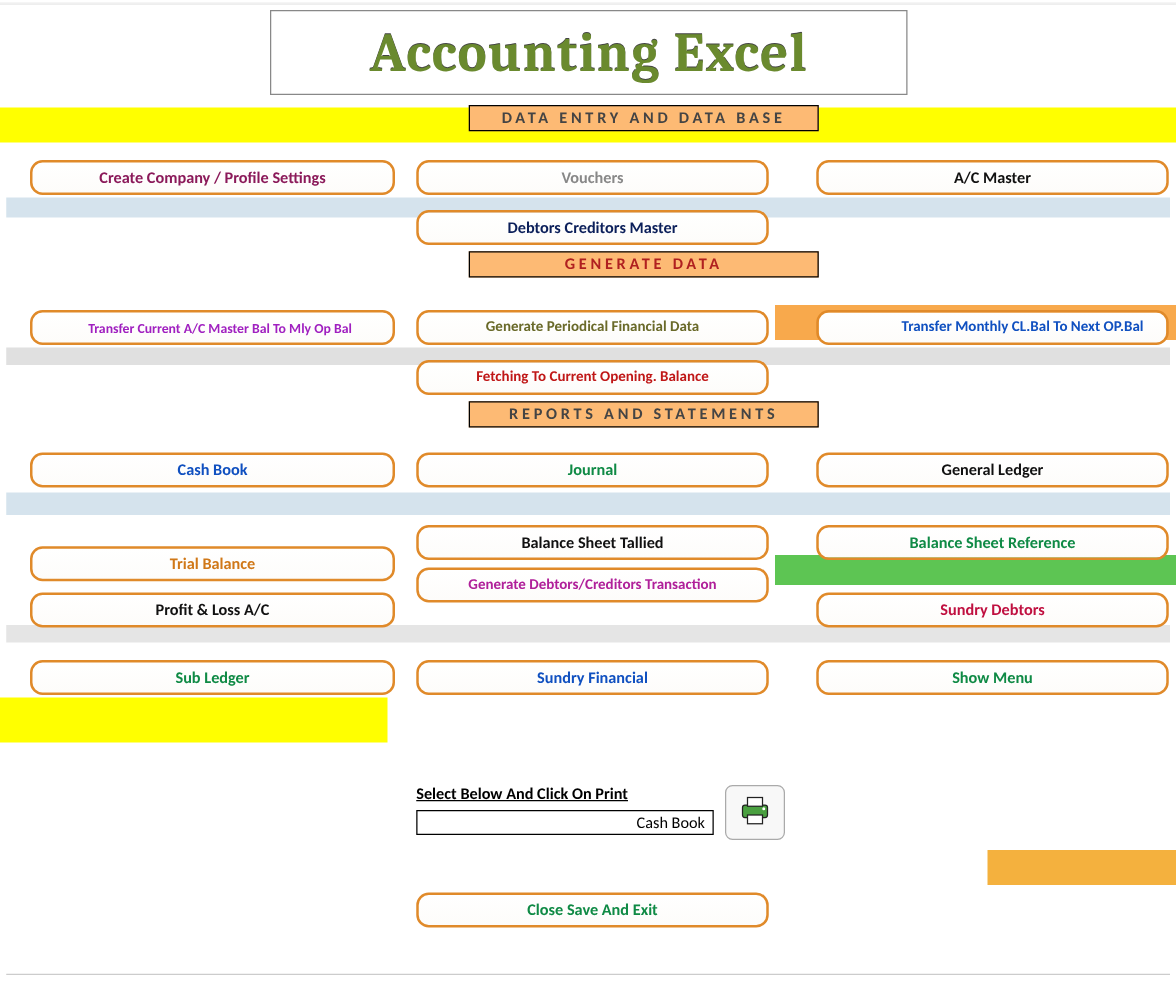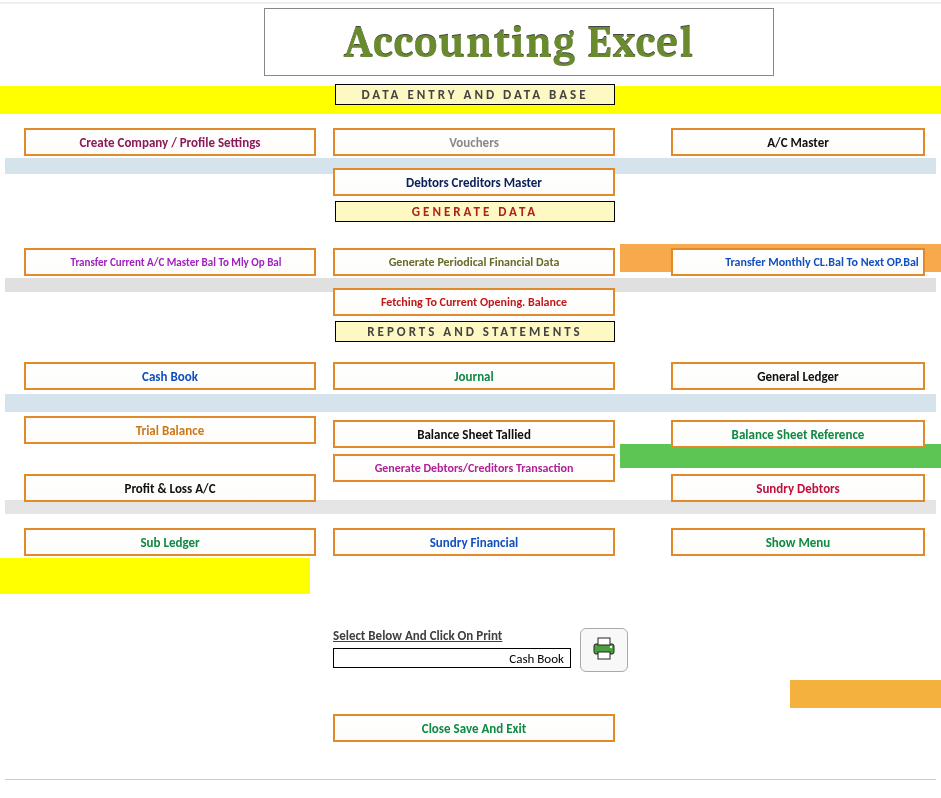--- a/index.html
+++ b/index.html
@@ -25,84 +25,85 @@
 .bottom-line { position: absolute; left: 5px; right: 5px; bottom: 18px; border-top: 1px solid #ccc; }
 
 .title-box {
   position: absolute;
   left: 216px; top: 8px;
   width: 510px; height: 68px;
   border: 1px solid #888;
   background: #fff;
   text-align: center;
   z-index: 2;
-  display: flex; align-items: center; justify-content: center; margin-left: 48px;
+  display: flex; align-items: center; justify-content: center;
 }
 .title-box span {
   font-size: 44px;
   font-weight: bold;
   color: #6a8a2e;
   font-family: Cambria, Georgia, serif;
   text-shadow: 0 1px 0 #fff, 0 -1px 0 #444;
   letter-spacing: 1px;
 }
 
 .section-header {
   position: absolute;
-  background: #fef9c3;
+  background: #fdba74;
   border: 1px solid #000;
   text-align: center;
   letter-spacing: 3px;
   font-size: 13px;
   font-weight: bold;
   padding: 2px 8px;
   z-index: 3;
+  margin-left: 40px;
 }
 .hdr-dataentry { left: 335px; top: 84px; width: 280px; color: #444; }
 .hdr-generate { left: 335px; top: 201px; width: 280px; color: #b02020; }
 .hdr-reports { left: 335px; top: 321px; width: 280px; color: #444; }
 
 .btn {
   position: absolute;
   height: 28px;
   border: 2px solid #e08a2a;
-  border-radius: 0;
+  border-radius: 10px;
   background: linear-gradient(#fff, #fdfcfa);
   display: flex;
   align-items: center;
   justify-content: center;
   font-size: 13px;
   font-weight: bold;
   z-index: 4;
   cursor: pointer;
   white-space: nowrap;
 }
 .col1 { left: 24px; width: 292px; }
 .col2 { left: 333px; width: 282px; }
-.col3 { left: 671px; width: 254px; }
+.col3 { left: 653px; width: 282px; }
 
 .c-darkred { color: #8b1a5a; }
 .c-grey { color: #888; }
 .c-navy { color: #0b1f5a; }
 .c-purple { color: #a020c0; font-size: 11px; padding-left: 12px; }
 .c-olive { color: #6a6a2a; font-size: 12px; }
 .c-blue { color: #1050c0; }
 .c-red { color: #c01818; font-size: 12px; }
 .c-blue2 { color: #1050c0; font-size: 12px; padding-left: 48px; }
 .c-green { color: #0f8a45; }
 .c-black { color: #111; }
 .c-orange { color: #d07818; }
 .c-magenta { color: #b0209a; font-size: 12px; }
 .c-crimson { color: #c01040; }
 
 .print-label {
   position: absolute;
   left: 333px; top: 628px;
   font-size: 13px; font-weight: bold;
-  color: #404040;
+  color: #000000;
   text-decoration: underline;
   z-index: 4;
 }
 .print-input {
   position: absolute;
   left: 333px; top: 648px;
   width: 238px; height: 20px;
   border: 1px solid #000;
   background: #fff;
   font-size: 13px;
@@ -182,21 +183,21 @@
 <div class="btn col1 c-blue" style="top:362px">
     <span>Cash Book</span>
   </div>
 <div class="btn col2 c-green" style="top:362px">
     <span>Journal</span>
   </div>
 <div class="btn col3 c-black" style="top:362px">
     <span>General Ledger</span>
   </div>
 
-<div class="btn col1 c-orange" style="top:416px">
+<div class="btn col1 c-orange" style="top:437px">
     <span>Trial Balance</span>
   </div>
 <div class="btn col2 c-black" style="top:420px">
     <span>Balance Sheet Tallied</span>
   </div>
 <div class="btn col3 c-green" style="top:420px">
     <span>Balance Sheet Reference</span>
   </div>
 
 <div class="btn col1 c-black" style="top:474px">

